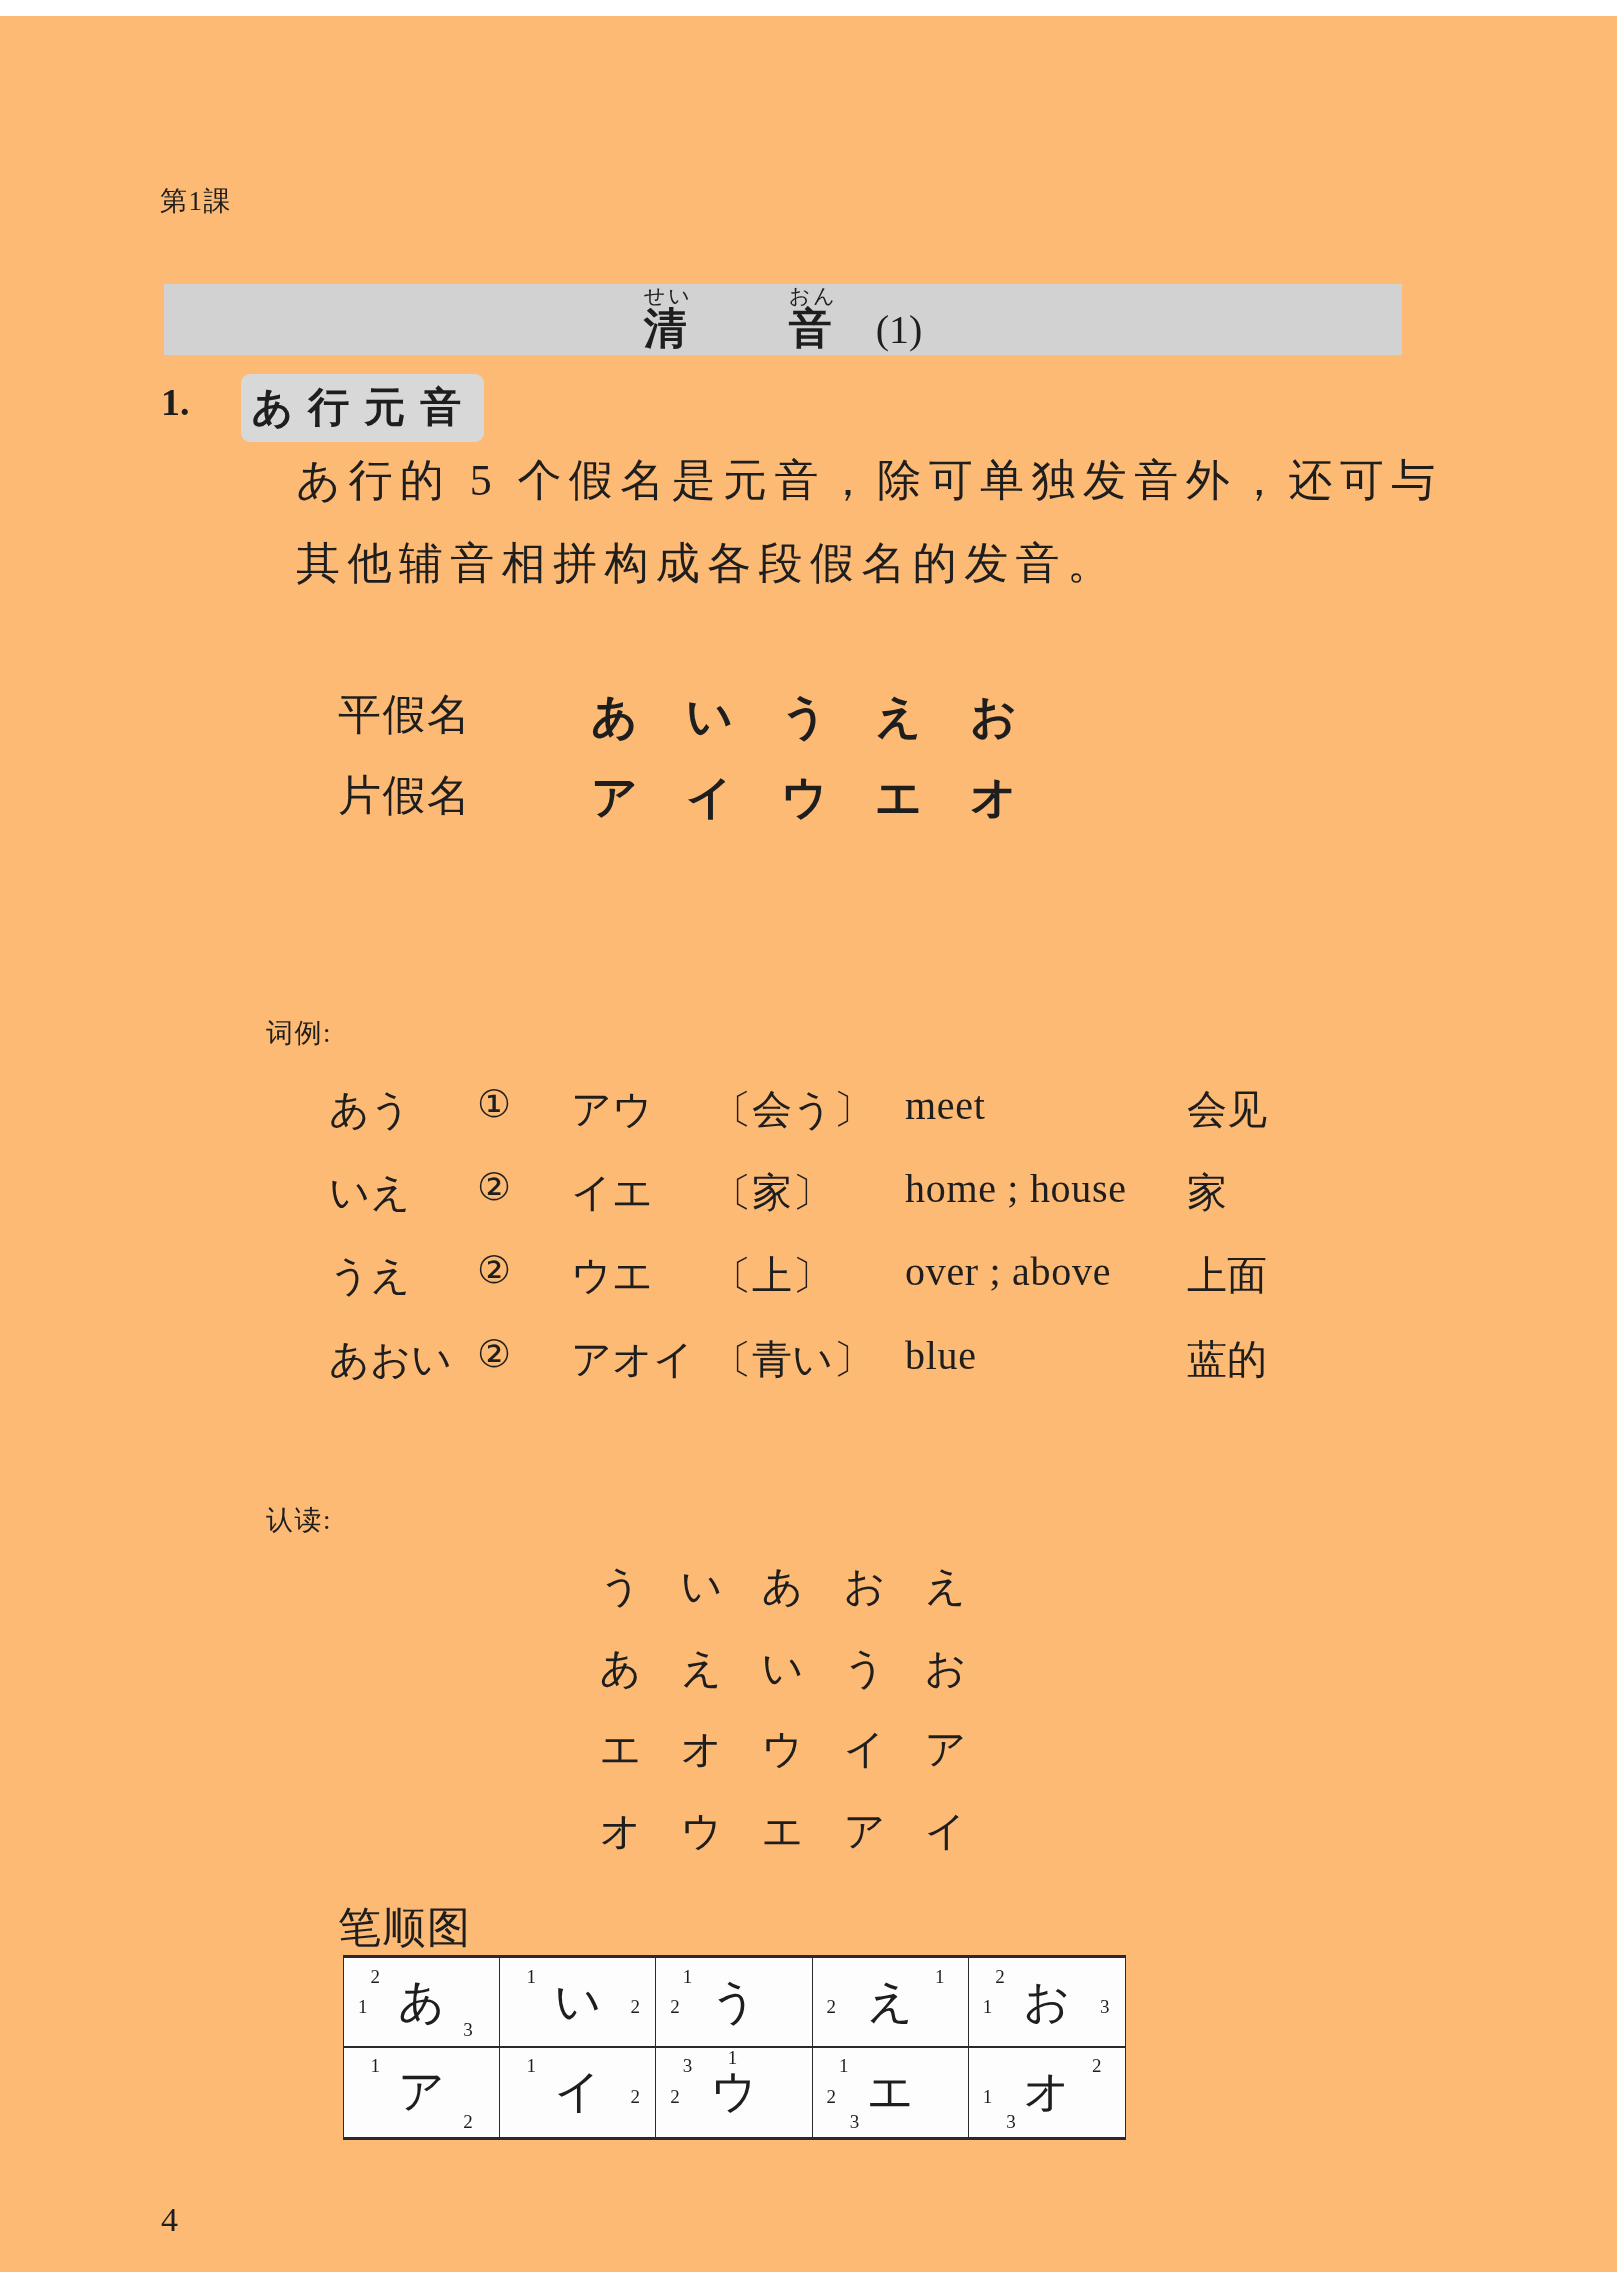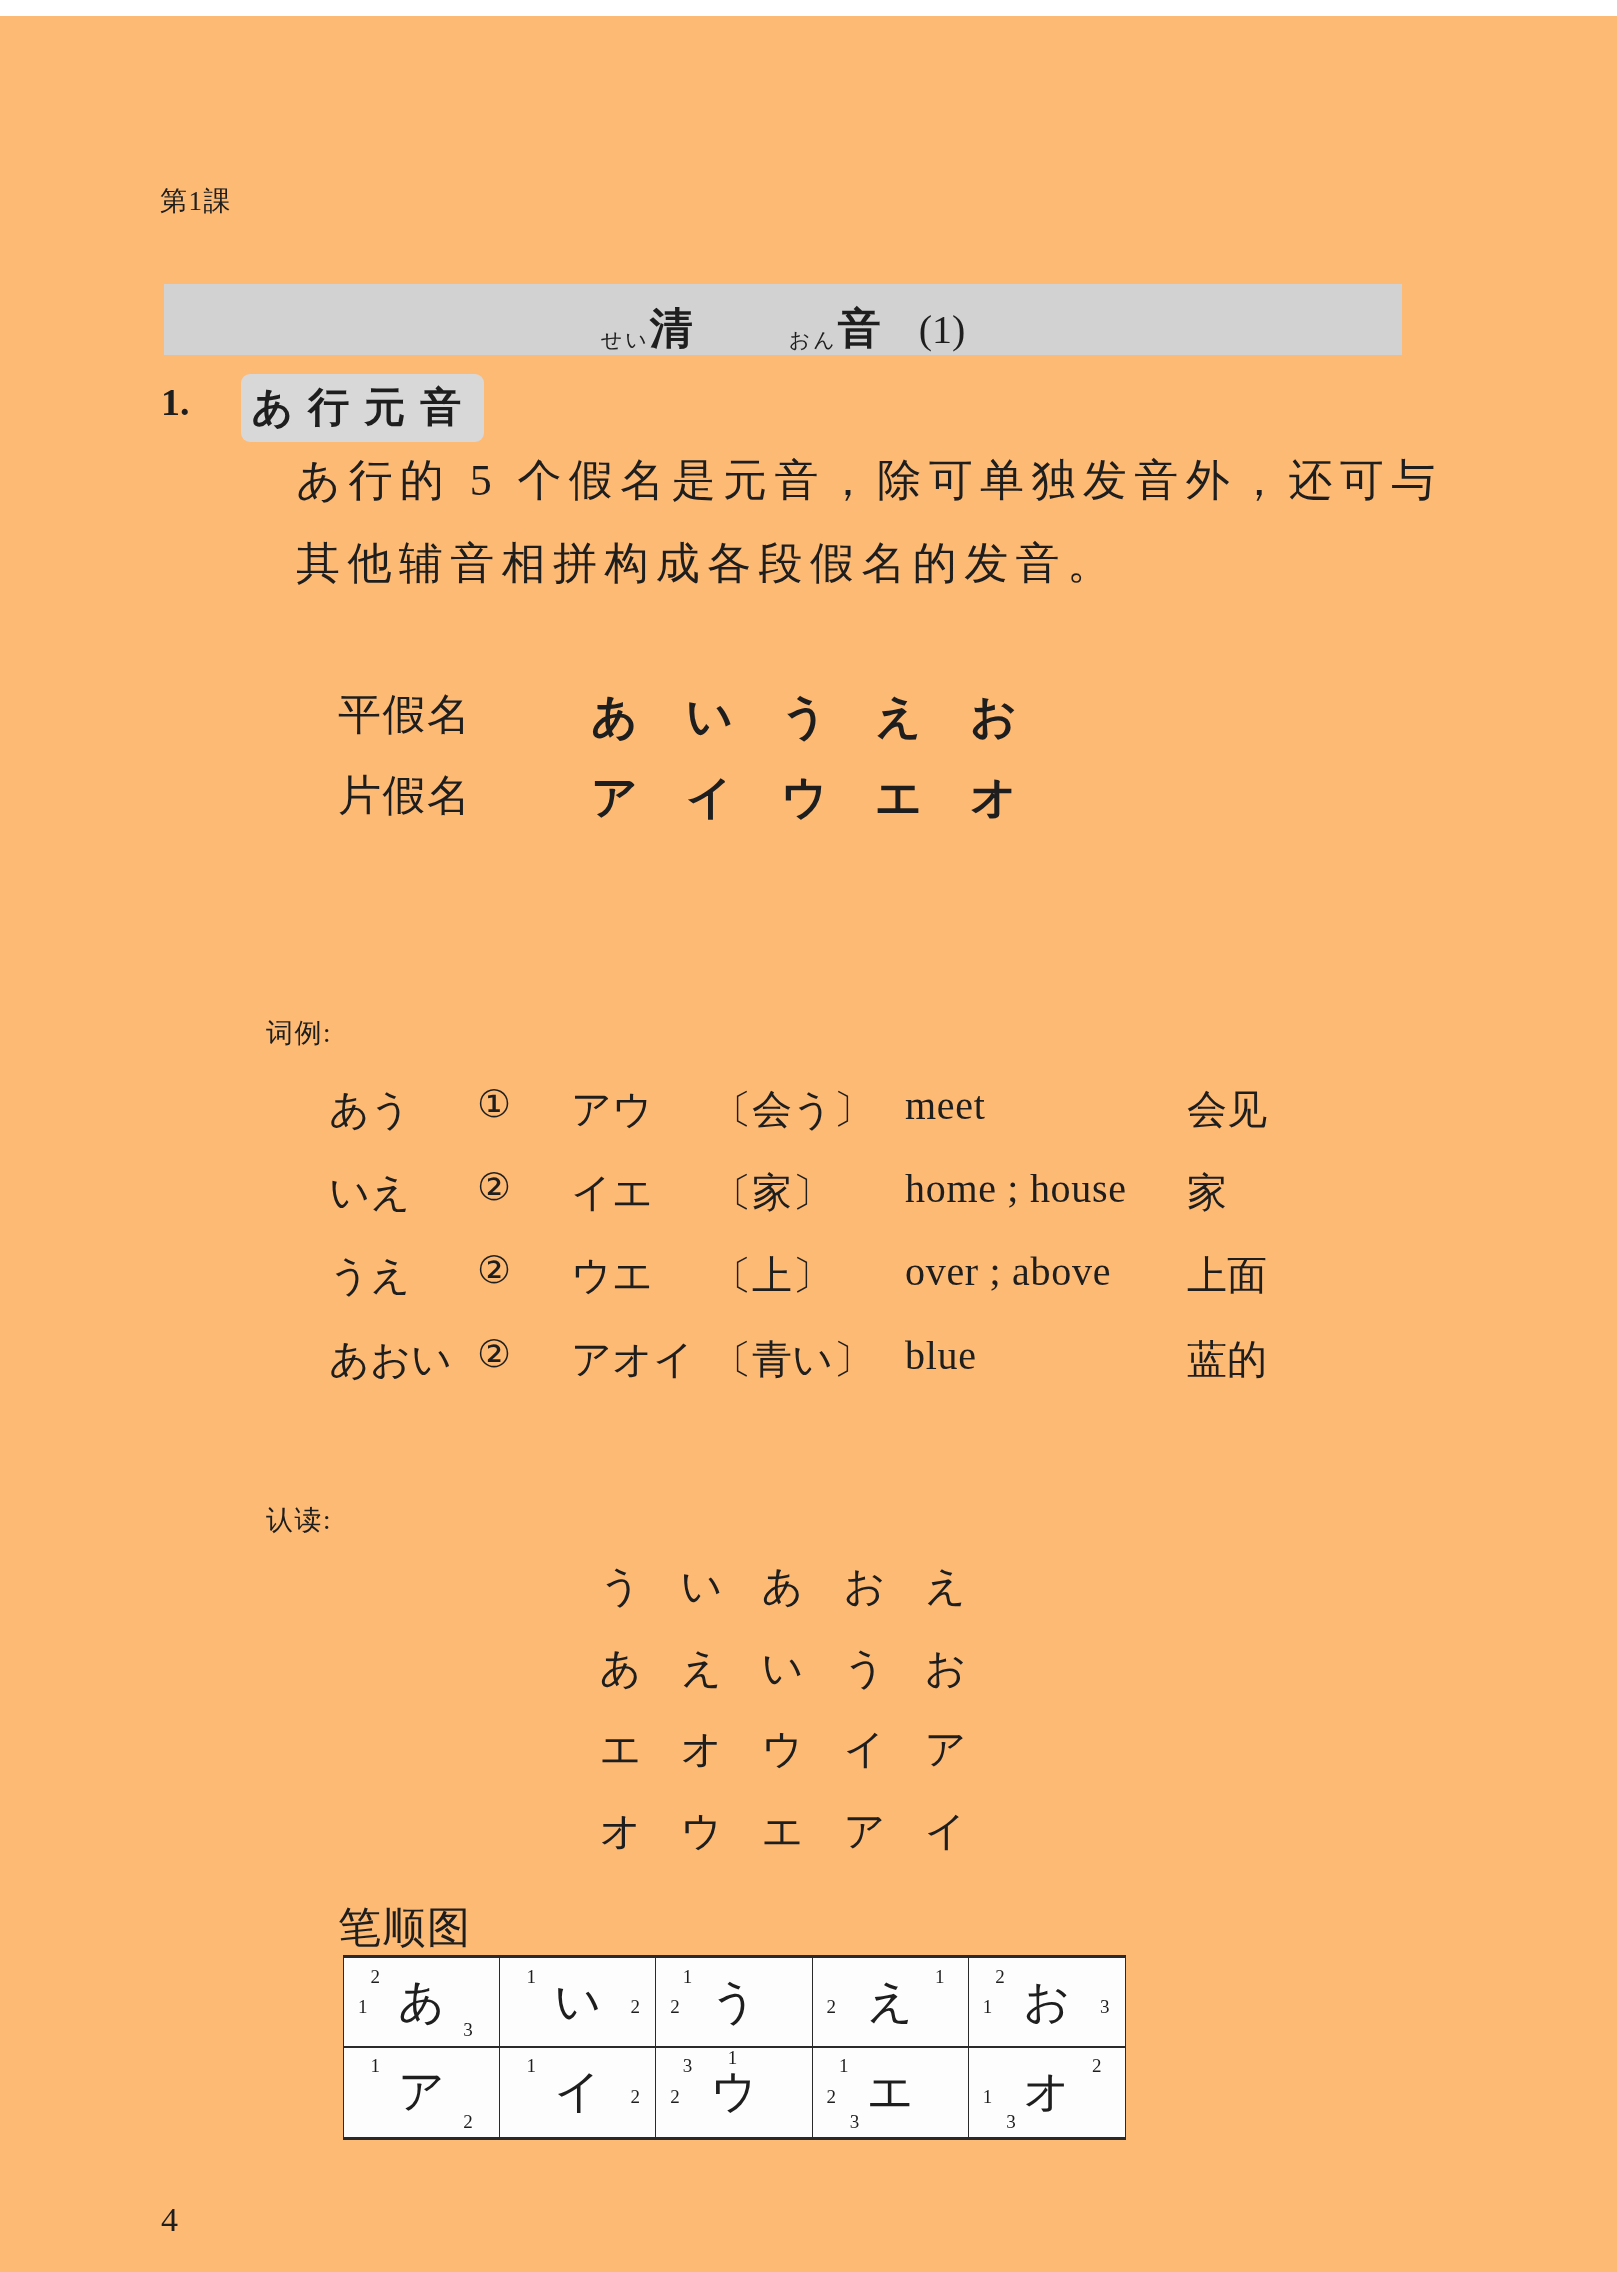--- a/index.html
+++ b/index.html
@@ -9,21 +9,21 @@
     font-family:"Liberation Serif","DejaVu Serif",serif;
     color:#1e1e1e;
     position:relative;
   }
   .page{position:absolute;left:0;top:16px;width:1617px;height:2273px;background:#fdba74;overflow:hidden;}
 
   .lesson{position:absolute;left:160px;top:167px;font-size:27px;letter-spacing:1.5px;}
 
   .banner{position:absolute;left:164px;top:268px;width:1238px;height:71px;background:#d2d2d2;}
   .banner-inner{display:flex;justify-content:center;align-items:flex-end;height:100%;padding-bottom:4.4px;box-sizing:border-box;}
-  .rb{display:flex;align-items:flex-end;}
+  .rb{display:flex;flex-direction:column;align-items:flex-start;}
   .furi{font-size:21px;line-height:22px;letter-spacing:3px;}
   .bkanji{font-size:43px;line-height:44px;font-weight:bold;}
   .rb2{margin-left:96px;}
   .bsuffix{margin-left:38px;font-size:40px;line-height:43px;}
 
   .sec-num{position:absolute;left:161px;top:364px;font-size:38px;font-weight:bold;}
   .sec-title{position:absolute;left:241px;top:358px;background:#d8d8d8;font-size:41px;font-weight:bold;letter-spacing:15px;padding:6px 7.4px 7.4px 10.4px;border-radius:9px;}
 
   .intro{position:absolute;left:296px;top:435px;width:1214px;font-size:44px;letter-spacing:7.4px;}
   .intro-l2{position:absolute;left:296px;top:518px;width:1214px;font-size:44px;letter-spacing:7.4px;}

